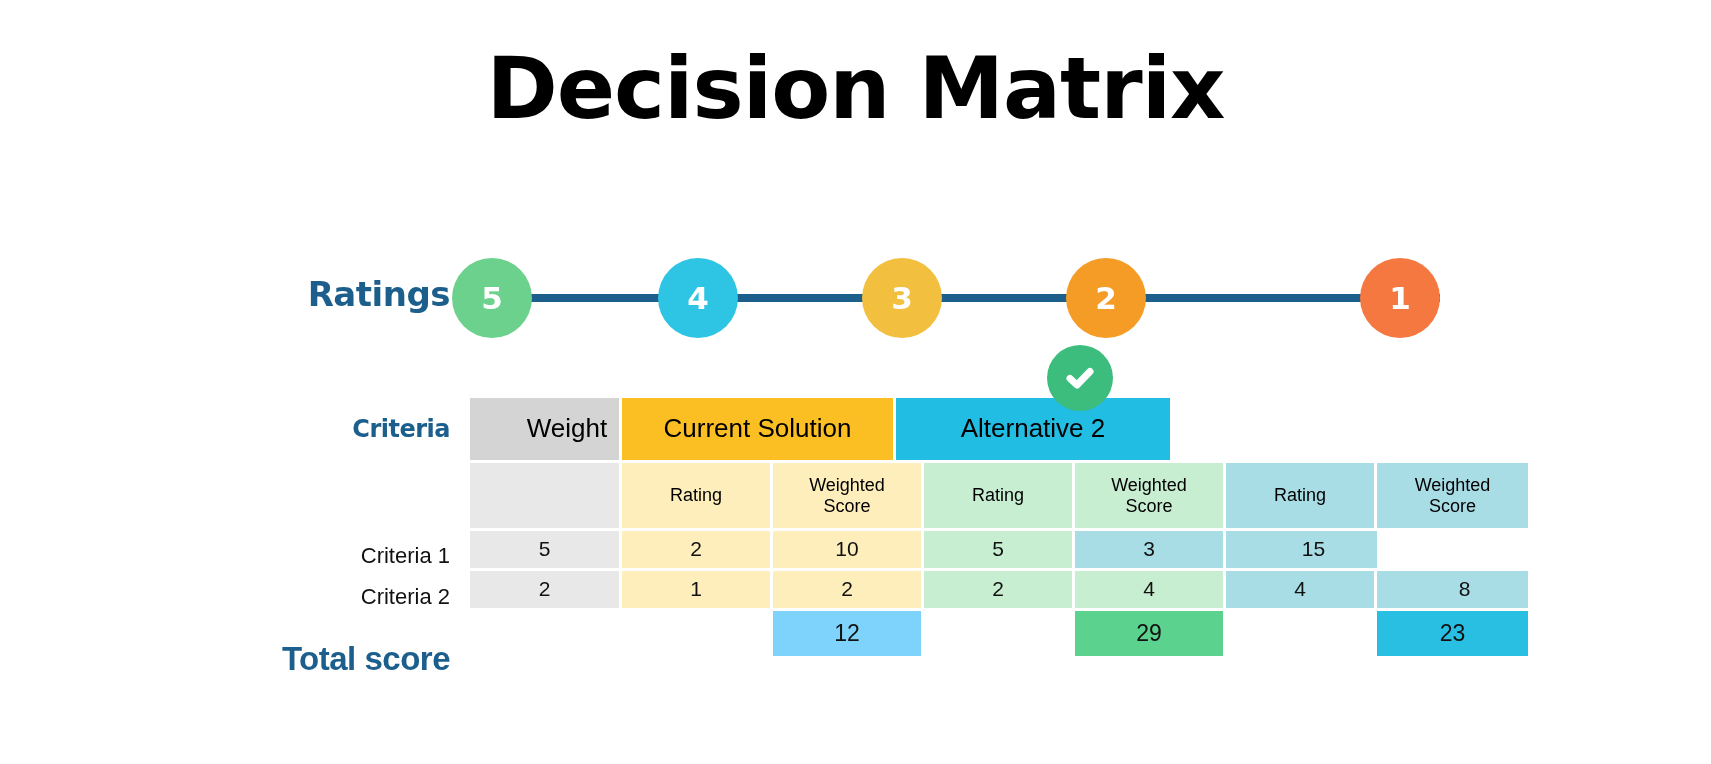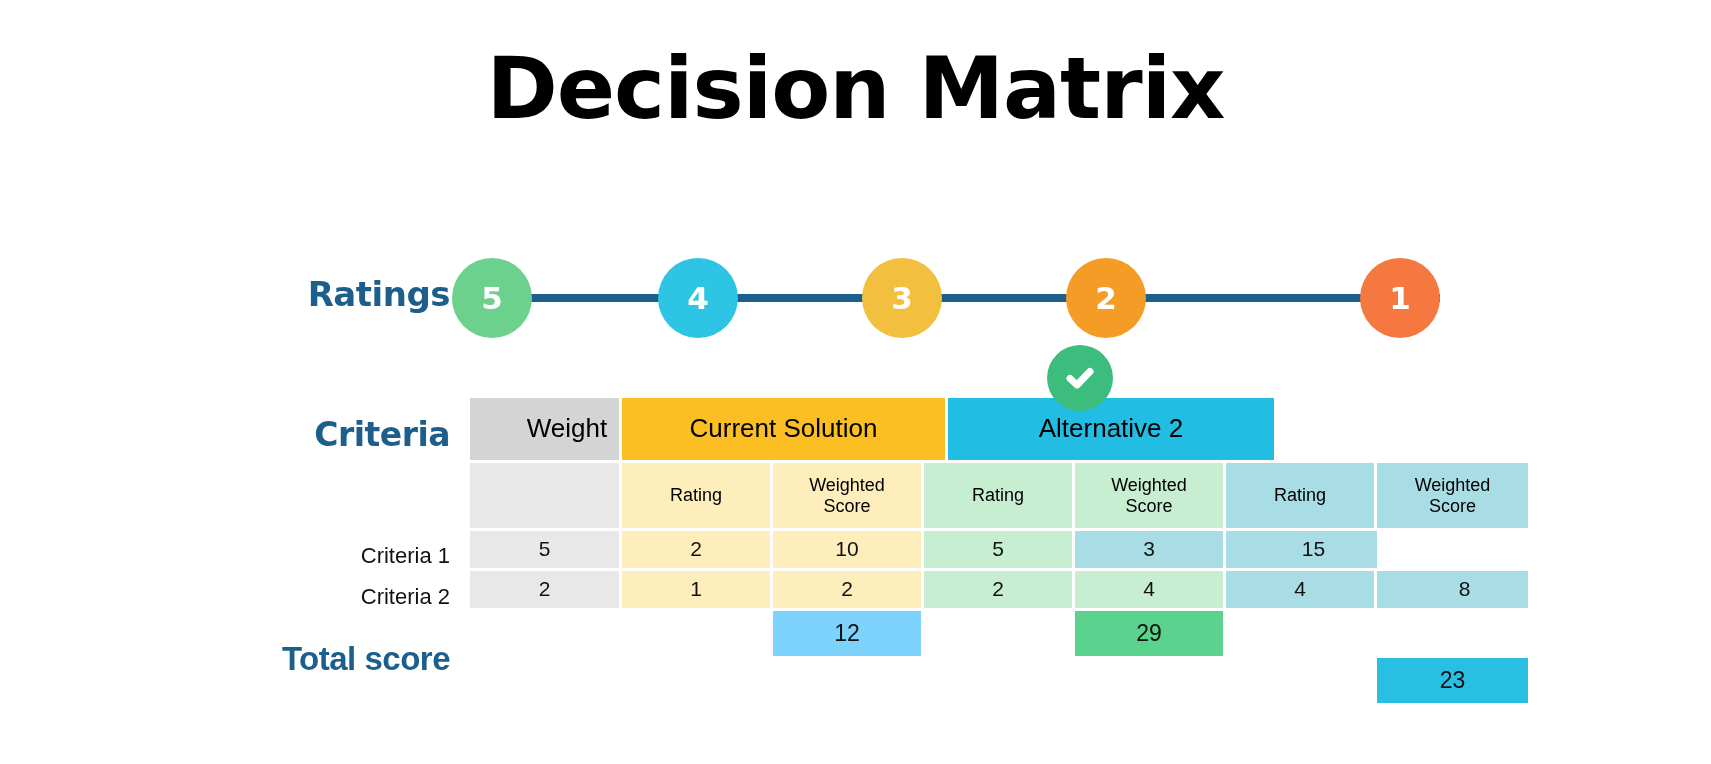--- a/index.html
+++ b/index.html
@@ -88,21 +88,21 @@
   }
   #check-badge svg { display:block; }
 
   
   #criteria-label {
     position: absolute;
     left: 200px;
     top: 415px;
     width: 250px;
     text-align: right;
-    font-size: 33px;
+    font-size: 24px;
     font-weight: 700;
     color: #1c5e8c;
     font-family: "DejaVu Sans", sans-serif;
     letter-spacing: -0.5px;
   }
   #total-label {
     position: absolute;
     left: 200px;
     top: 640px;
     width: 250px;
@@ -141,21 +141,21 @@
   .w-weight { width: 152px; }
   .w-sub    { width: 151px; }
 
   .hdr-row .mcell {
     height: 62px;
     font-size: 26px;
     color: #000000;
     border-right: 3px solid #ffffff;
   }
   .hdr-row .mcell:last-child { border-right: none; }
-  .grp { width: 326px; }
+  .grp { width: 274px; }
 
   .sub-row .mcell {
     height: 68px;
     font-size: 18px;
     color: #000000;
     border-right: 3px solid #ffffff;
     border-top: 3px solid #ffffff;
   }
   .sub-row .mcell:last-child { border-right: none; }
 
@@ -168,21 +168,21 @@
   }
   .data-row .mcell:last-child { border-right: none; padding-left: 24px; }
 
   .total-row { margin-top: 3px; }
   .total-row .mcell {
     height: 45px;
     font-size: 23px;
     color: #111111;
     border-right: 3px solid #ffffff;
   }
-  .total-row .mcell:last-child { border-right: none; margin-top: 47px; }
+  .total-row .mcell:last-child { border-right: none; }
   .blank { background: transparent !important; }
 
   .two-line { white-space: pre-line; }
 </style>
 </head>
 <body>
 
 <div id="page-title">Decision Matrix</div>
 
 <div id="ratings-section">

